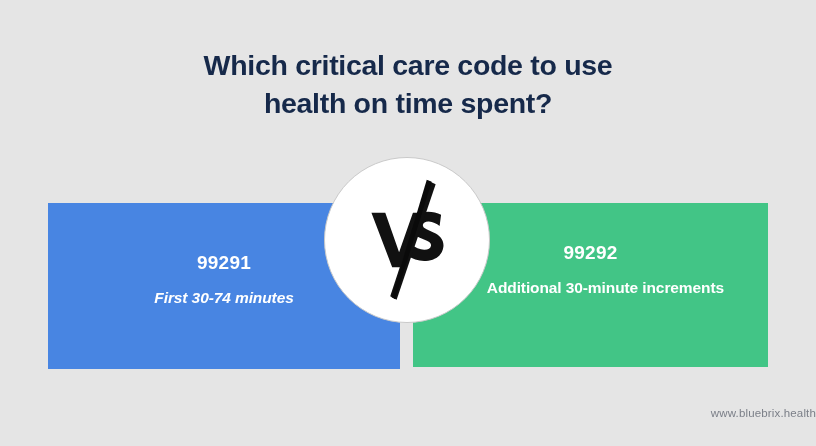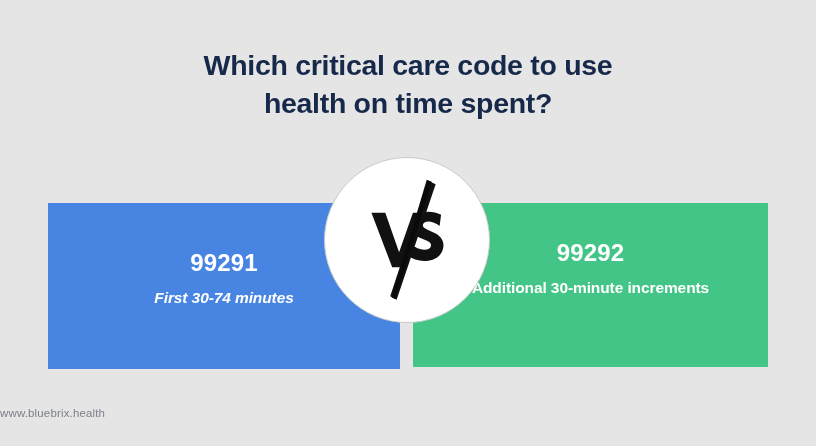--- a/index.html
+++ b/index.html
@@ -70,36 +70,36 @@
     left: 0;
     width: 100%;
     text-align: center;
   }
   #panel-left .panel-inner  { top: 47px; }
   #panel-right .panel-inner { top: 37px; }
 
   .panel-code {
     display: block;
     color: #ffffff;
-    font-size: 24px;
+    font-size: 19px;
     font-weight: bold;
     line-height: 26px;
     letter-spacing: 0.2px;
   }
   .panel-desc {
     display: block;
     color: #ffffff;
     font-size: 15.5px;
     font-weight: bold;
     line-height: 21px;
     letter-spacing: -0.1px;
     margin-top: 11px;
   }
   #panel-left .panel-desc  { padding: 0 30px; font-style: italic; }
-  #panel-right .panel-desc { padding: 0 44px; }
+  #panel-right .panel-desc { padding: 0 44px; text-align: right; }
 
   
   #vs-badge {
     position: absolute;
     left: 324px;
     top: 157px;
     width: 166px;
     height: 166px;
     border-radius: 50%;
     background: #ffffff;
@@ -113,21 +113,21 @@
     width: 100%;
     height: 100%;
   }
 
   
   #footer {
     position: absolute;
     left: 0;
     top: 403px;
     width: 816px;
-    text-align: left;
+    text-align: right;
   }
   #footer-url {
     color: #7b7f88;
     font-size: 11.5px;
     font-weight: normal;
     letter-spacing: 0.15px;
   }
 </style>
 </head>
 <body>

